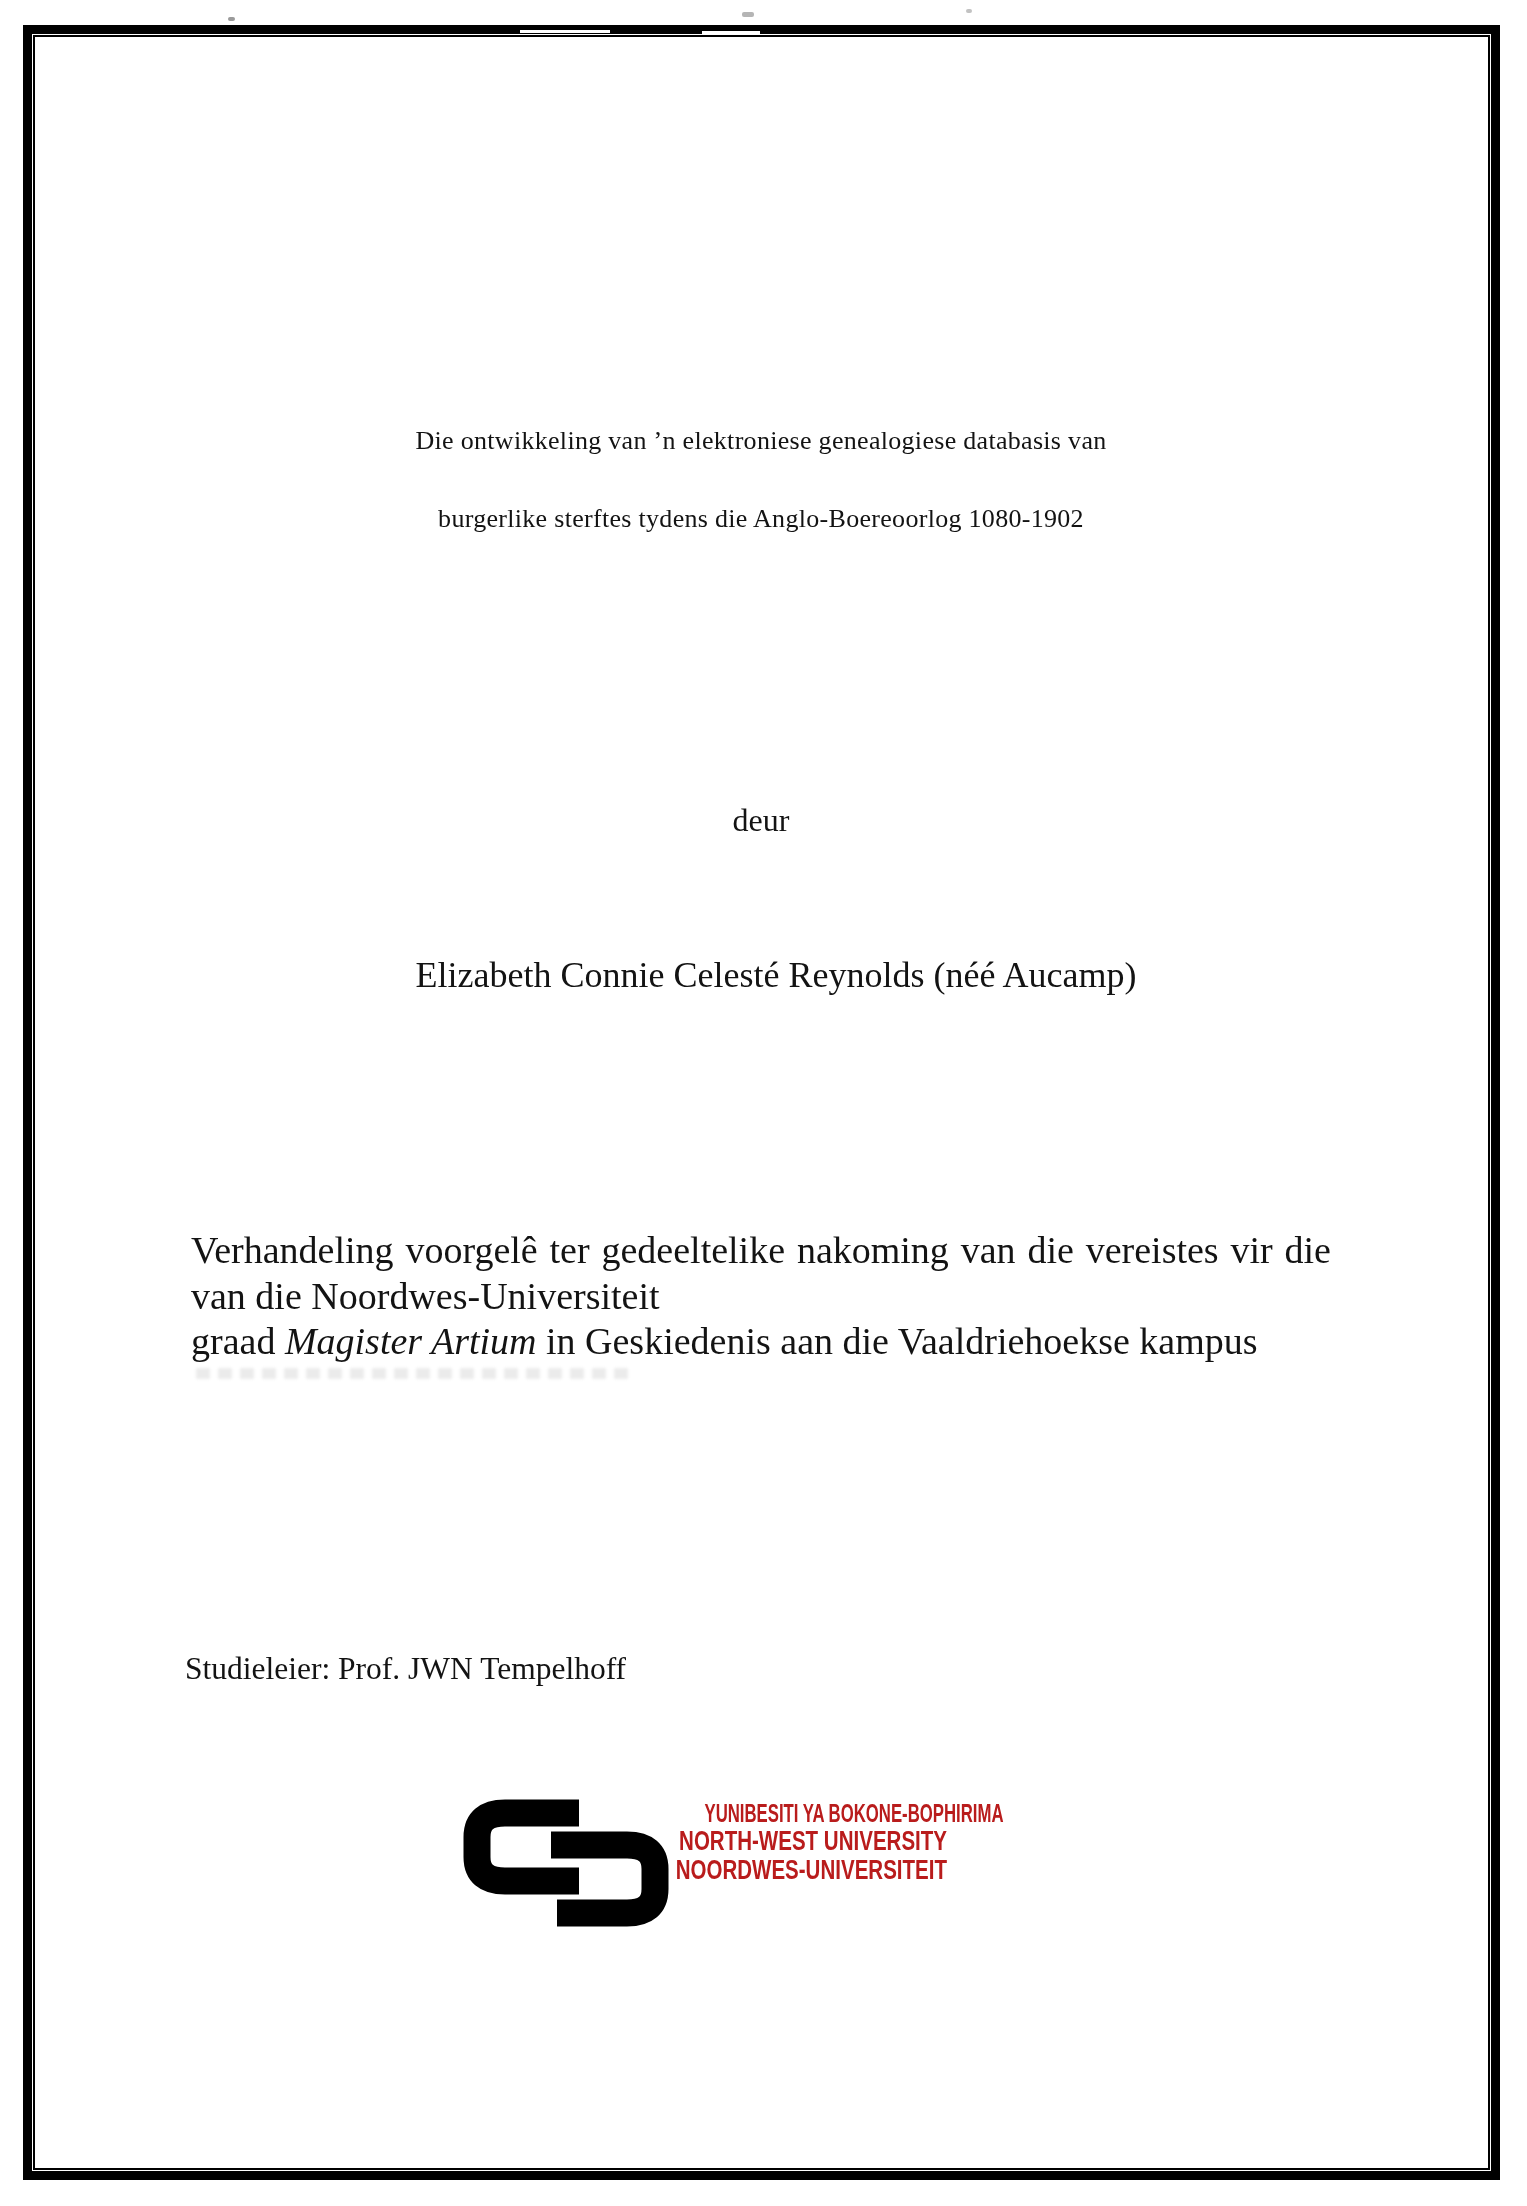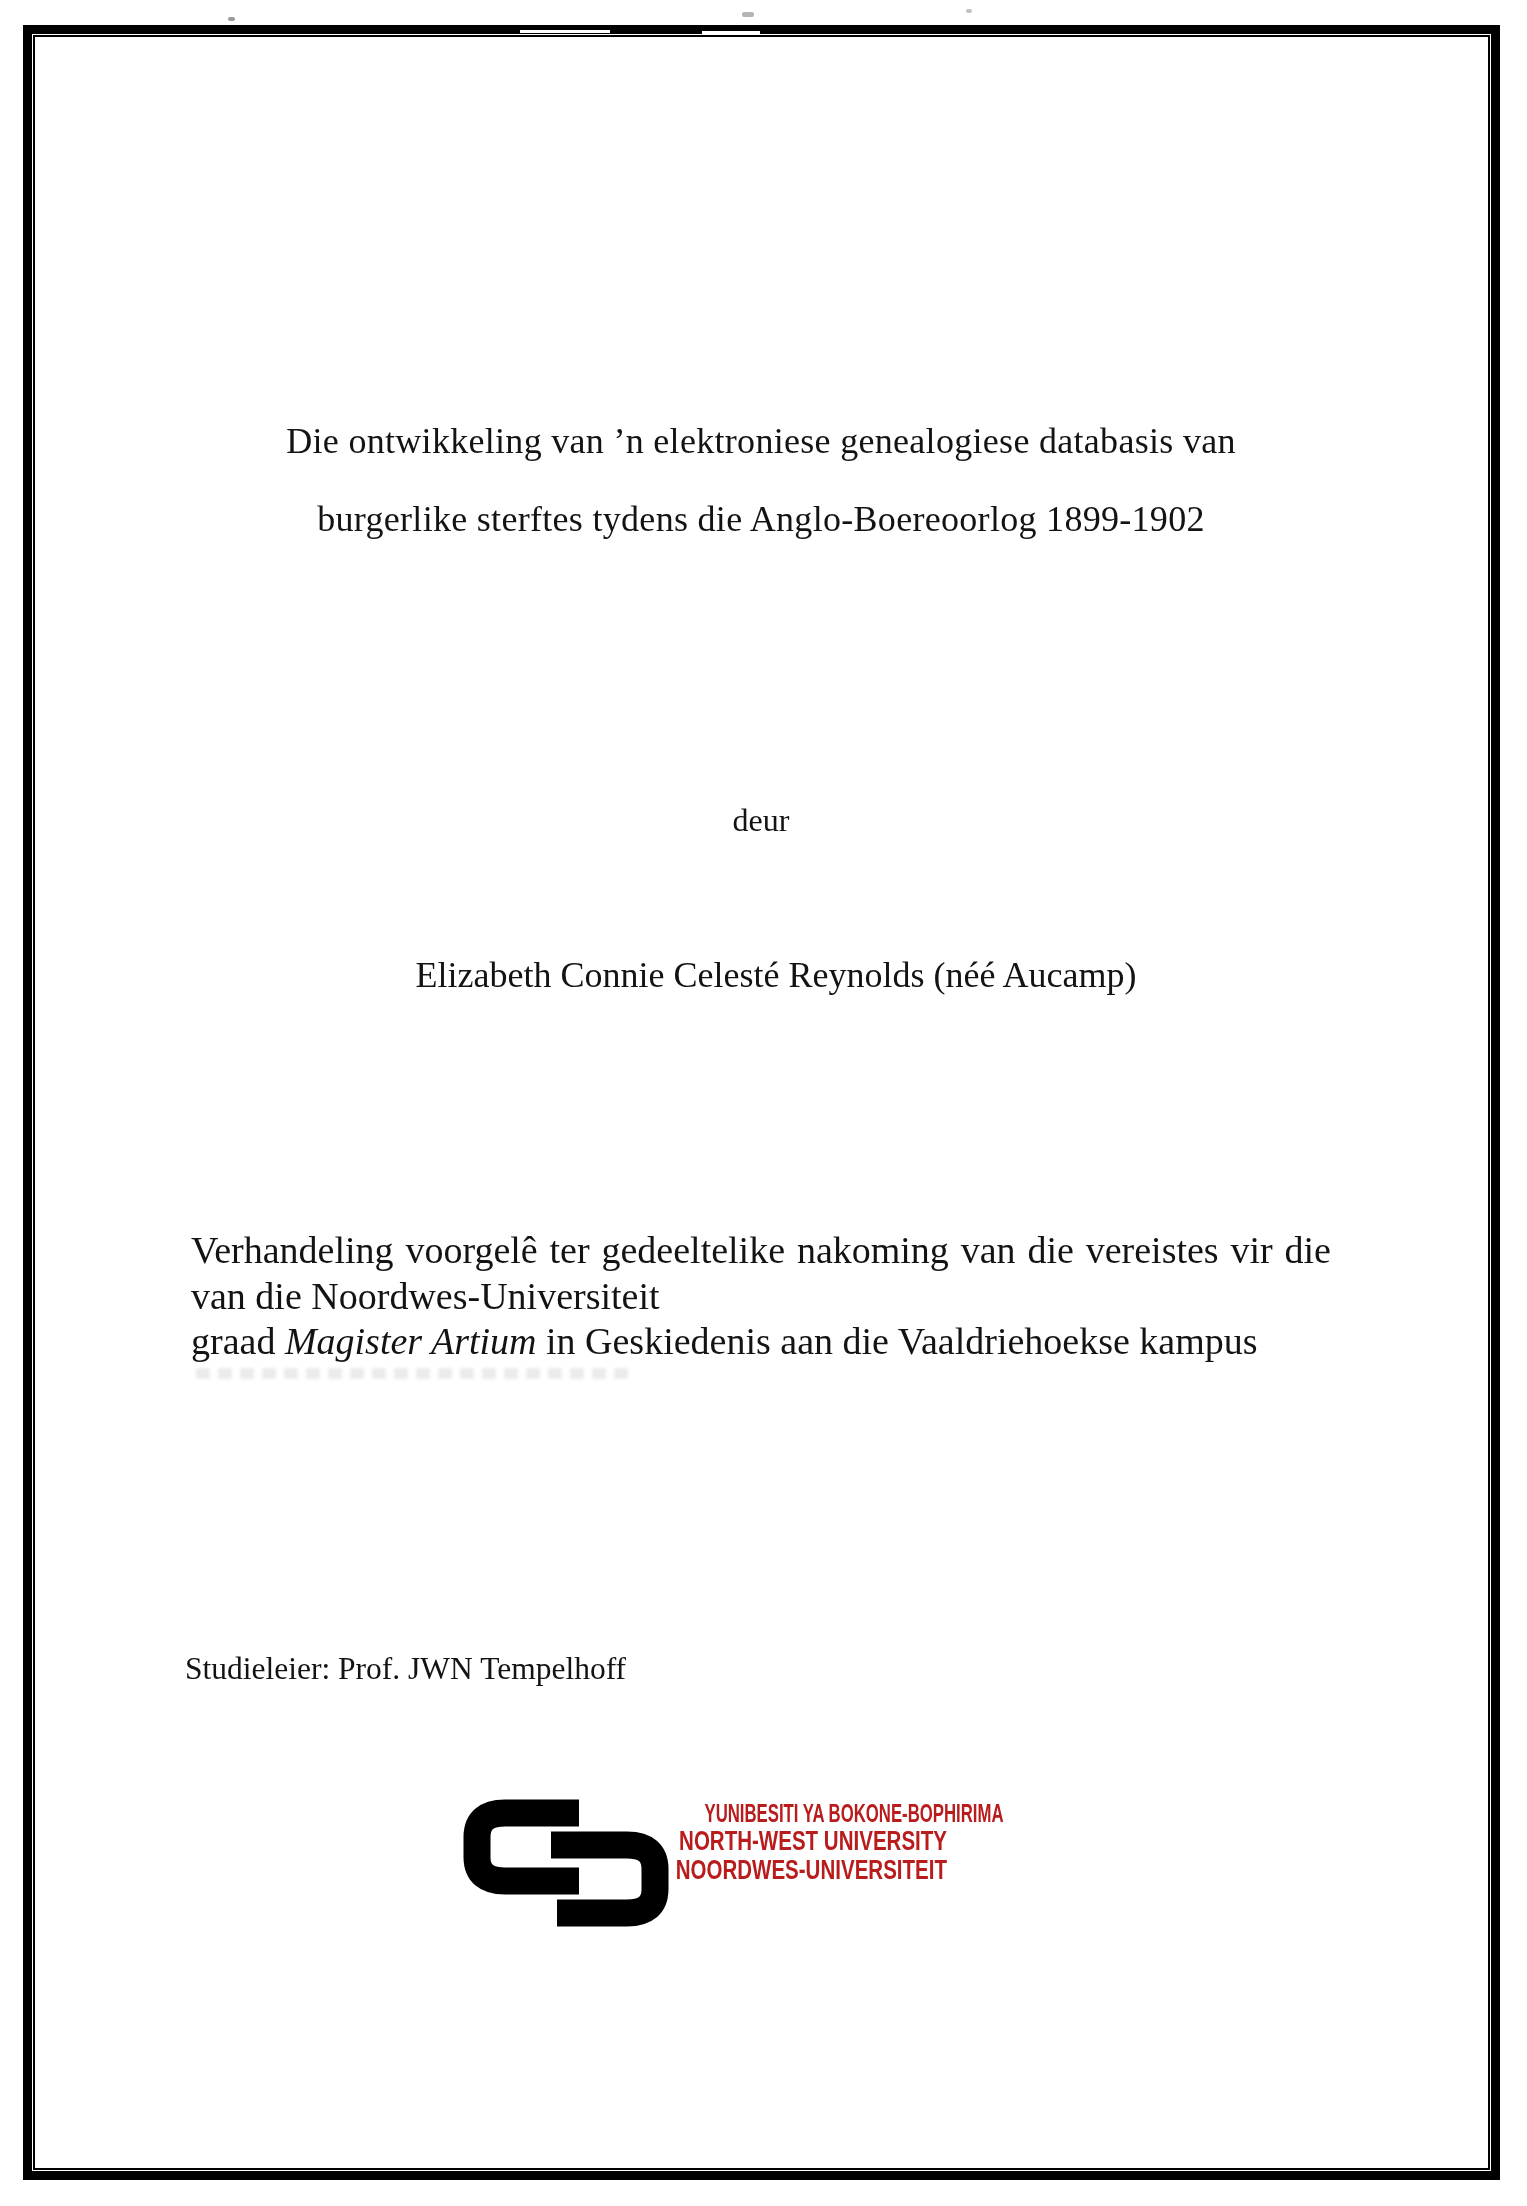--- a/index.html
+++ b/index.html
@@ -32,21 +32,21 @@
   
   .center-block {
     position: absolute;
     left: 191px;
     width: 1140px;
     text-align: center;
     white-space: nowrap;
   }
   .title-block {
     top: 402px;
-    font-size: 36px;
+    font-size: 26px;
     line-height: 78px;
     letter-spacing: 0.3px;
   }
   .byline-block {
     top: 800px;
     font-size: 32px;
     line-height: 40px;
   }
   .author-block {
     left: 206px;
@@ -128,21 +128,21 @@
 
   <div class="speck speck-1"></div>
   <div class="speck speck-2"></div>
   <div class="speck speck-3"></div>
   <div class="border-notch notch-1"></div>
   <div class="border-notch notch-2"></div>
   <div class="bleed-ghost"></div>
 
   <div class="center-block title-block">
     <div>Die ontwikkeling van ’n elektroniese genealogiese databasis van</div>
-    <div>burgerlike sterftes tydens die Anglo-Boereoorlog 1899-1902</div>
+    <div>burgerlike sterftes tydens die Anglo-Boereoorlog 1080-1902</div>
   </div>
 
   <div class="center-block byline-block">deur</div>
 
   <div class="center-block author-block">Elizabeth Connie Celesté Reynolds (néé Aucamp)</div>
 
   <div class="statement-block">
     <div class="statement-line-justify">Verhandeling voorgelê ter gedeeltelike nakoming van die vereistes vir die</div>
     <div>van die Noordwes-Universiteit</div>
     <div><span>graad </span><span class="italic">Magister Artium</span><span> in Geskiedenis aan die Vaaldriehoekse kampus</span></div>

